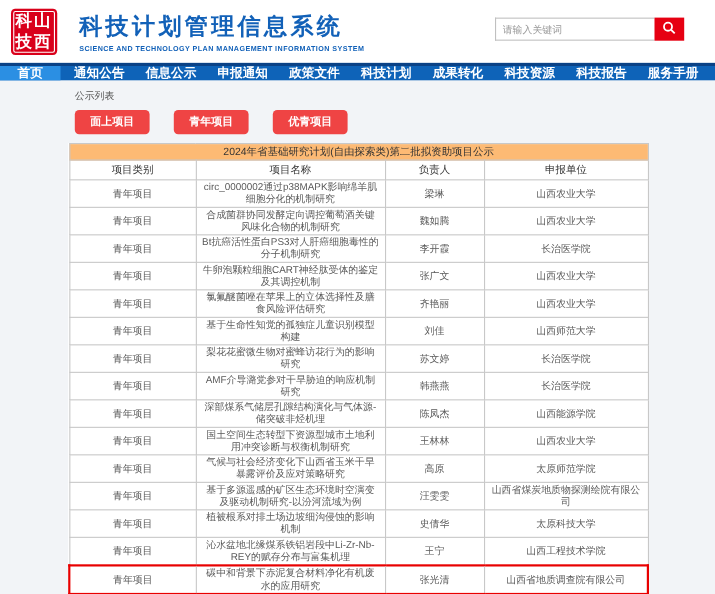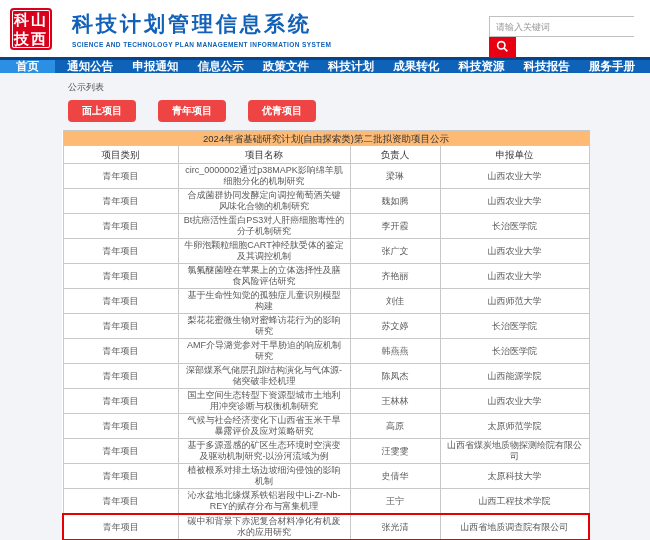--- a/index.html
+++ b/index.html
@@ -10,21 +10,21 @@
   .header { width:650px; height:57px; background:#ffffff; display:flex;
     align-items:center; padding:0 10px; position:relative; }
   .logo { width:42px; height:42px; background:#d9001b; border-radius:4px;
     color:#fff; font-weight:bold; font-size:15px; line-height:19px;
     text-align:center; padding-top:2px; letter-spacing:2px;
     box-shadow: inset 0 0 0 2px #d9001b, inset 0 0 0 3px #ffffff; flex:0 0 auto; }
   .titles { margin-left:20px; }
   .app-title { color:#1261b8; font-size:21px; font-weight:bold; letter-spacing:3px; }
   .app-subtitle { color:#1261b8; font-size:6.5px; letter-spacing:0.4px; margin-top:3px;
     font-weight:bold; }
-  .search-wrap { position:absolute; right:16px; top:16px; display:flex;flex-direction:column; }
+  .search-wrap { position:absolute; right:28px; top:16px; display:flex; }
   .search-input { width:145px; height:21px; border:1px solid #c0c0c0; font-size:9px;
     padding:0 6px; color:#444; outline:none; border-right:none; }
   .search-input::placeholder { color:#999; }
   .search-btn { width:27px; height:21px; background:#e60012; border:none;
     display:flex; align-items:center; justify-content:center; cursor:pointer; }
 
   
   .nav { width:650px; height:16px; background:#0e63b8; border-top:3px solid #0a4286;
     display:flex; align-items:stretch; justify-content:space-between; padding-right:8px; }
   .nav-item { color:#ffffff; font-size:11.5px; font-weight:bold; display:flex;
@@ -73,22 +73,22 @@
           <line x1="10" y1="10" x2="14" y2="14" stroke="#ffffff" stroke-width="2"></line>
         </svg>
       </span>
     </button>
   </div>
 </div>
 
 <div class="nav">
     <div class="nav-item active">首页</div>
     <div class="nav-item">通知公告</div>
+    <div class="nav-item">信息公示</div>
     <div class="nav-item">申报通知</div>
-    <div class="nav-item">信息公示</div>
     <div class="nav-item">政策文件</div>
     <div class="nav-item">科技计划</div>
     <div class="nav-item">成果转化</div>
     <div class="nav-item">科技资源</div>
     <div class="nav-item">科技报告</div>
     <div class="nav-item">服务手册</div>
   </div>
 
 <div class="content">
   <div class="breadcrumb">公示列表</div>

